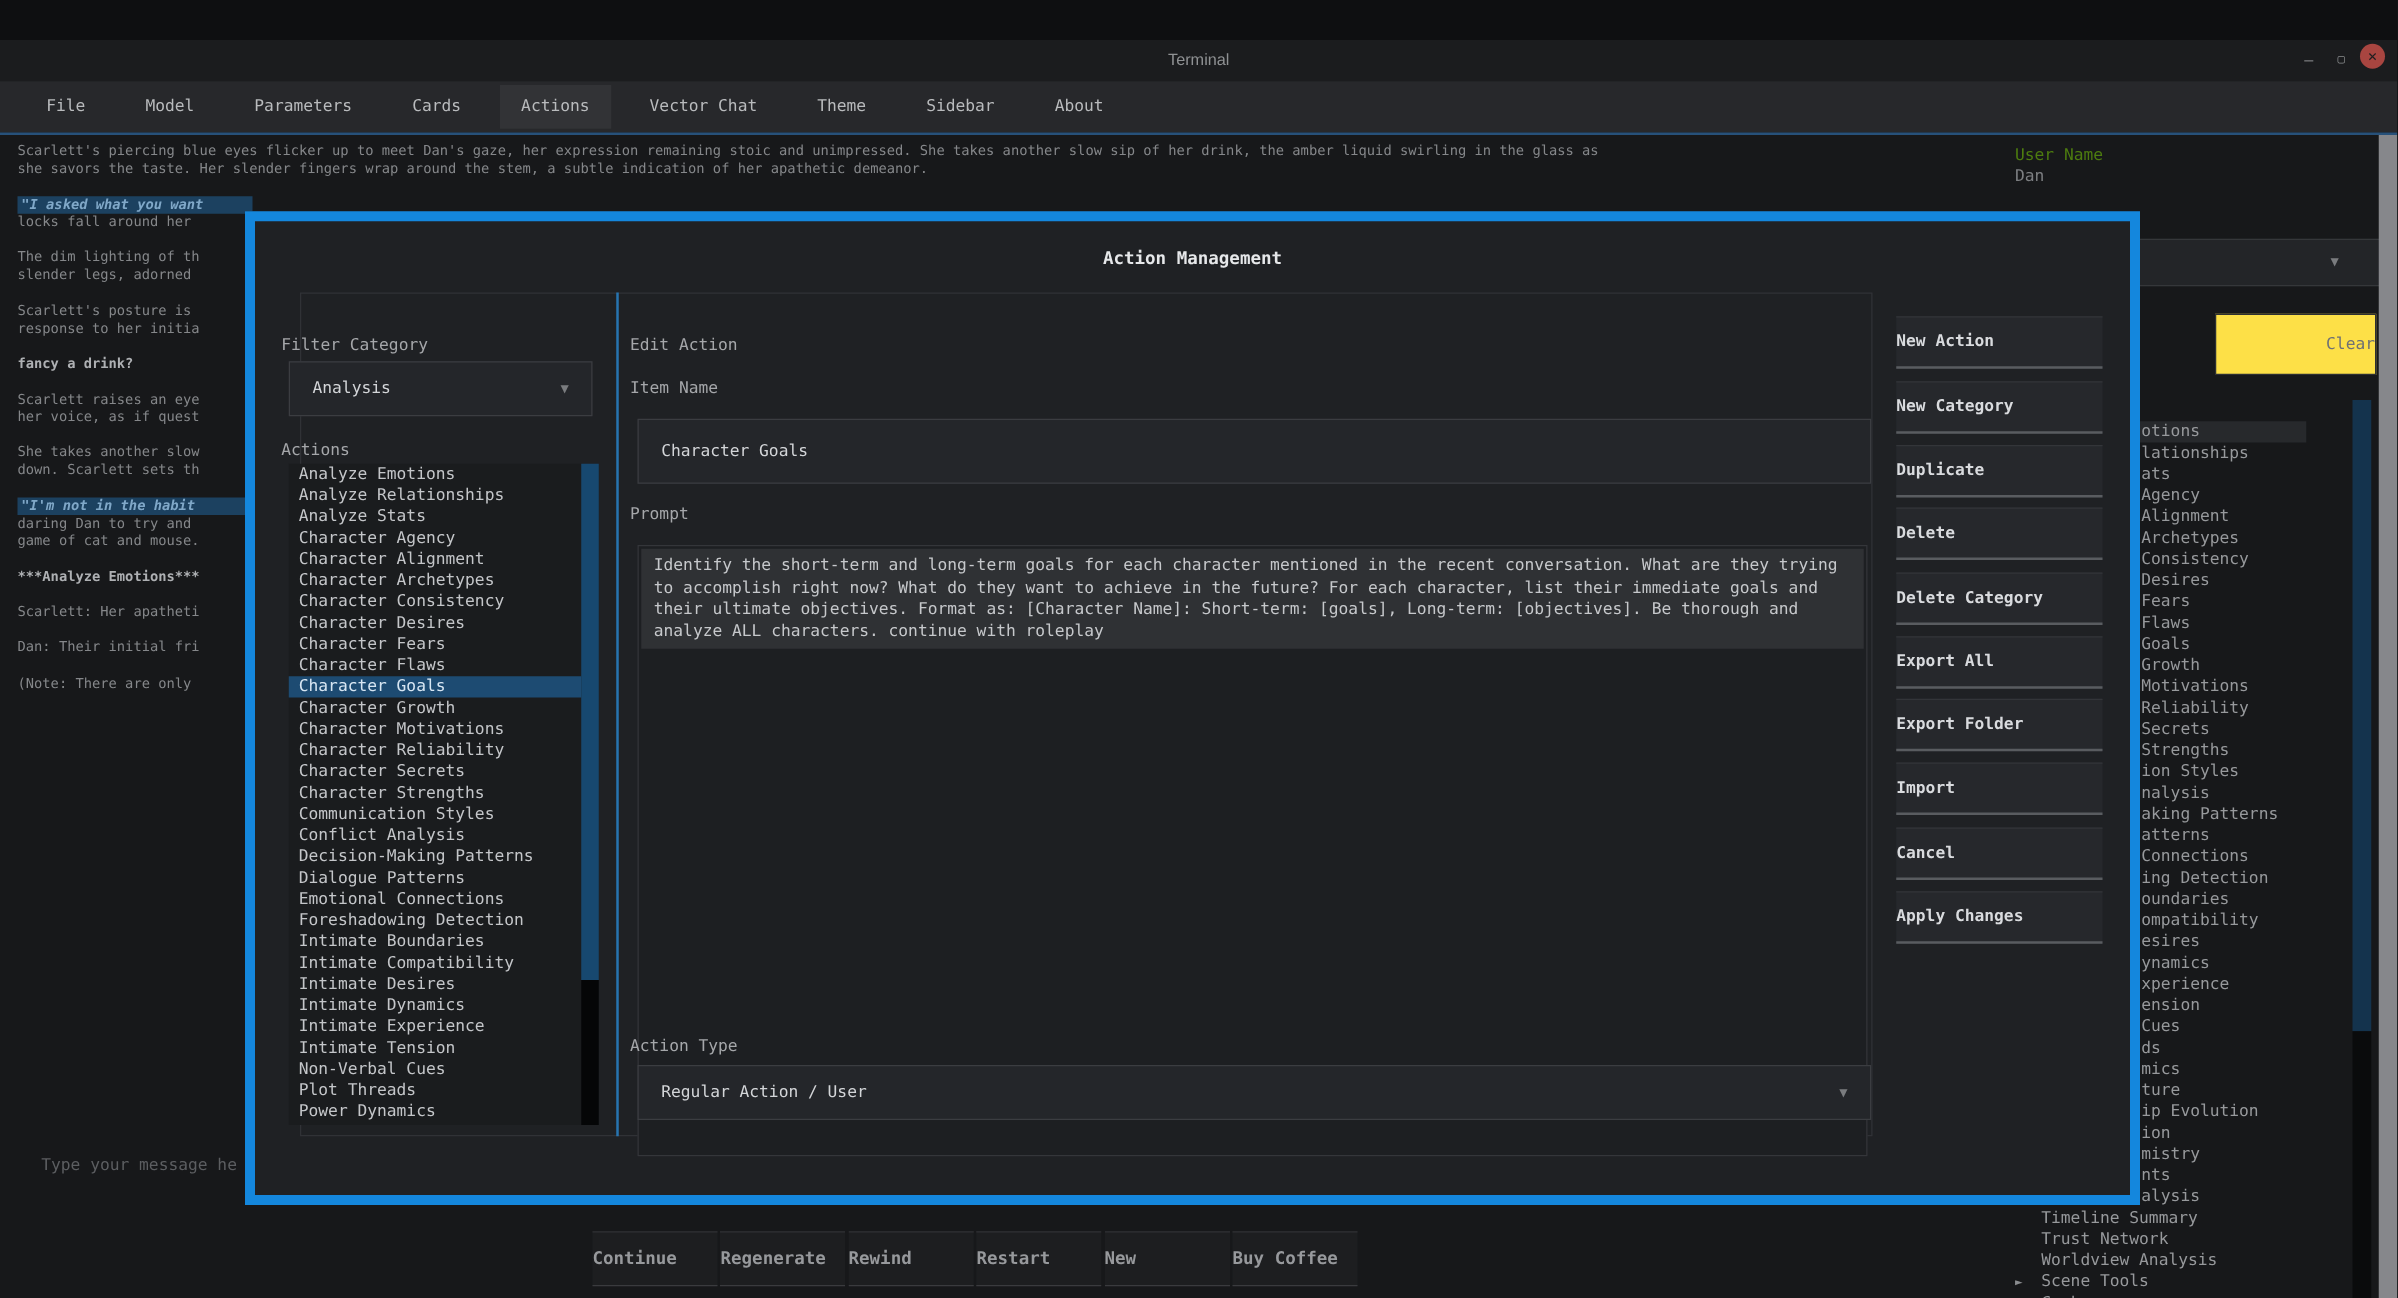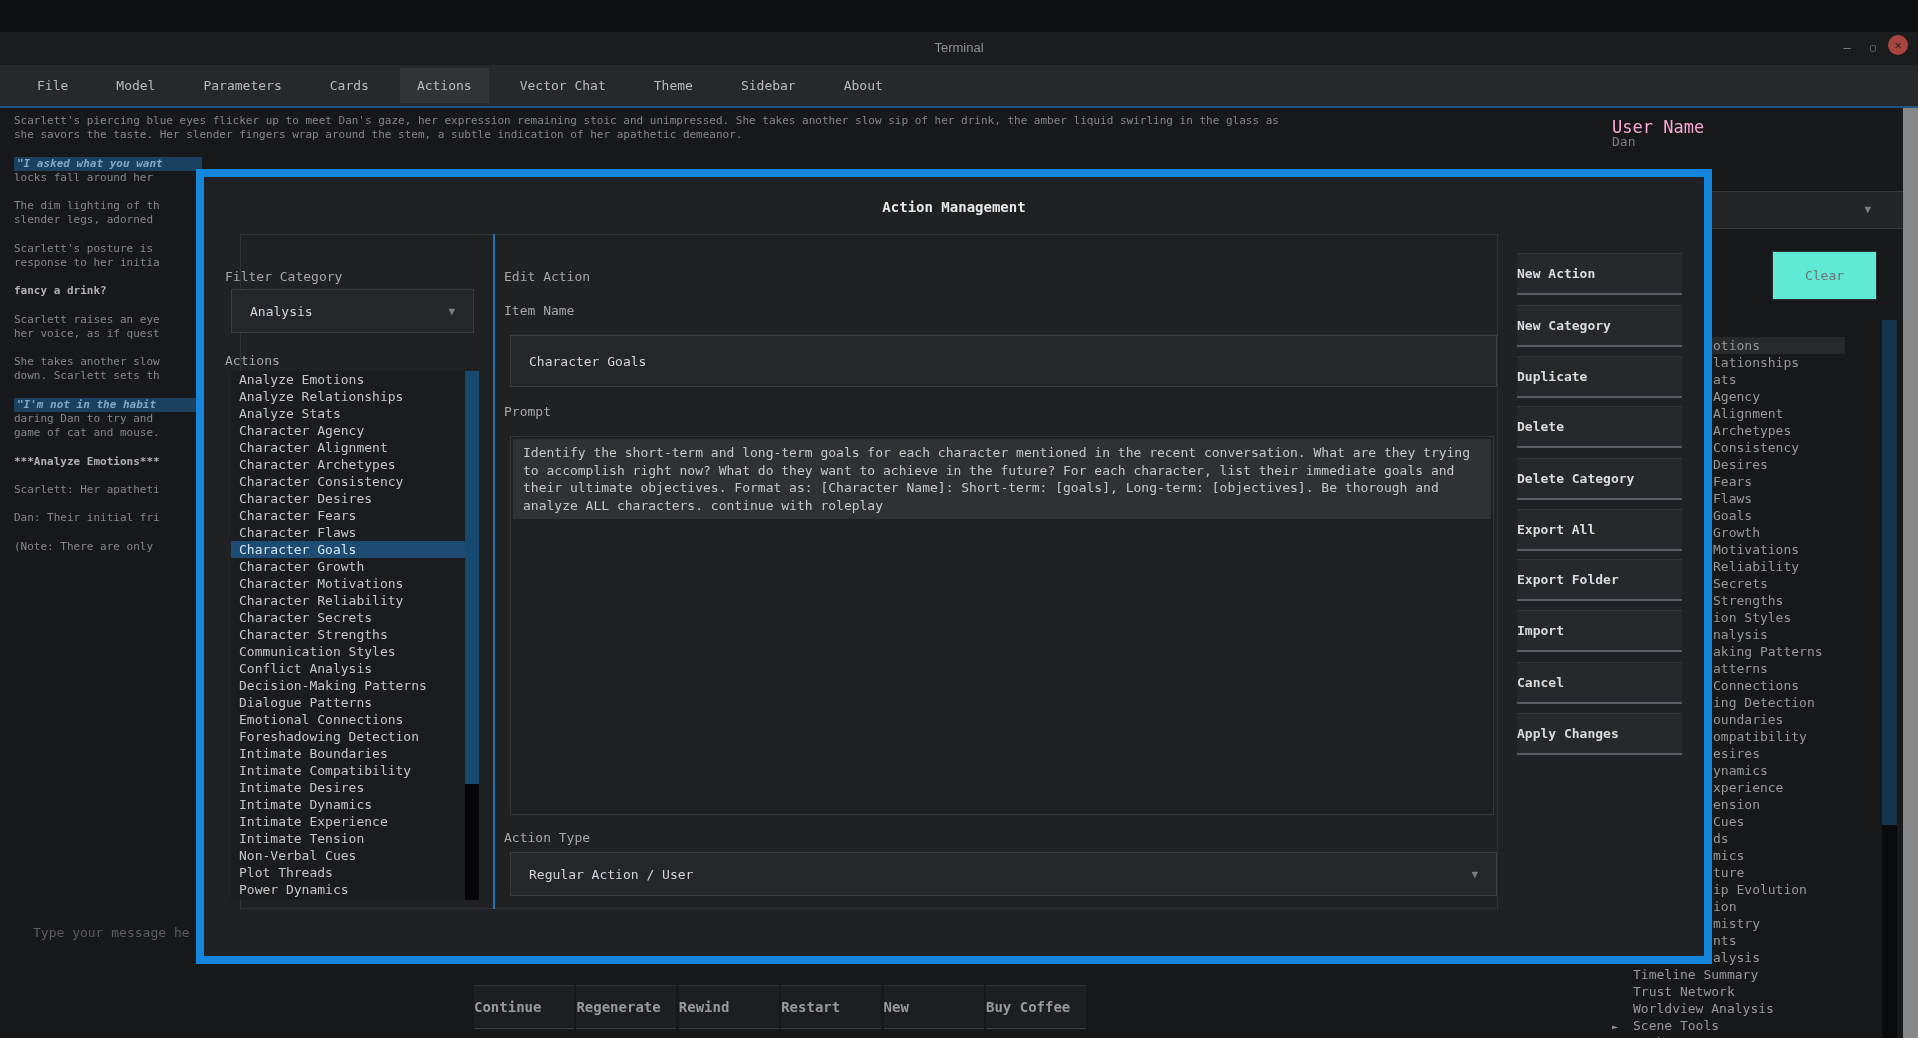--- a/index.html
+++ b/index.html
@@ -37,28 +37,28 @@
   .action-btn{position:absolute;top:953px;height:44px;width:100px;background:#1d1e20;
               border-top:1px solid #303134;border-bottom:1px solid #3a3b3e;box-sizing:border-box;
               font-size:14px;font-weight:bold;color:#97999c;line-height:42px;}
 
   
   .statusbar{position:absolute;left:0;top:1019px;width:1918px;height:19px;background:#1d4a6e;}
   .statusbar .left{position:absolute;left:8px;top:2px;font-size:13px;font-weight:bold;color:#c9d2d9;}
   .statusbar .right{position:absolute;right:28px;top:2px;font-size:13px;font-weight:bold;color:#a9bdcb;}
 
   
-  .sb-user-label{position:absolute;left:1612px;top:85px;font-size:17px;color:#f9a8d4;text-align:center;}
+  .sb-user-label{position:absolute;left:1612px;top:85px;font-size:13px;color:#4d7c0f;text-align:center;}
   .sb-user-value{position:absolute;left:1612px;top:102px;font-size:13px;color:#7d7f82;}
   .sb-select{position:absolute;left:1608px;top:159px;width:298px;height:38px;background:#232528;
              border:1px solid #35373a;box-sizing:border-box;}
   .sb-select .chev{position:absolute;right:34px;top:11px;color:#7a7c7f;font-size:11px;}
-  .sb-clear{position:absolute;left:1772px;top:219px;width:105px;height:49px;background:#5eead4;
+  .sb-clear{position:absolute;left:1772px;top:219px;width:129px;height:49px;background:#fde047;
             border:1px solid #2e3033;box-sizing:border-box;font-size:13px;color:#6f7174;
-            text-align:center;line-height:47px;}
+            text-align:right;line-height:47px;}
   .sb-list{position:absolute;left:1608px;top:305px;width:280px;}
   .sb-row{height:17px;line-height:17px;font-size:13px;color:#97999c;white-space:pre;}
   .sb-row.fragment{padding-left:105px;}
   .sb-row.entry{padding-left:25px;}
   .sb-row.folder{padding-left:4px;}
   .sb-row.selected{background:#27292c;width:237px;box-sizing:border-box;}
   .sb-row .arrow{display:inline-block;width:21px;color:#8b8d90;font-size:10px;}
   .sb-scroll-blue{position:absolute;left:1882px;top:288px;width:15px;height:505px;background:#14334d;}
   .sb-scroll-black{position:absolute;left:1882px;top:793px;width:15px;height:223px;background:#0a0b0c;}
   .win-scrollbar{position:absolute;left:1903px;top:76px;width:15px;height:942px;background:#86878b;}
@@ -80,21 +80,21 @@
   .filter-select{left:27px;top:112px;width:243px;height:44px;}
   .actions-list{position:absolute;left:27px;top:194px;width:234px;height:529px;background:#1a1c1e;}
   .action-row{height:17px;line-height:17px;font-size:13px;color:#c4c6c9;padding-left:8px;white-space:pre;}
   .action-row.selected{background:#1d4b72;color:#d7e6f3;}
   .al-scroll-blue{position:absolute;left:261px;top:194px;width:14px;height:413px;background:#17486f;}
   .al-scroll-black{position:absolute;left:261px;top:607px;width:14px;height:116px;background:#050607;}
   .itemname-input{position:absolute;left:306px;top:158px;width:987px;height:52px;background:#24262a;
                   border:1px solid #3b3d41;box-sizing:border-box;}
   .itemname-input .val{position:absolute;left:18px;top:50%;transform:translateY(-50%);
                        font-size:13px;color:#d3d5d8;}
-  .prompt-box{position:absolute;left:306px;top:259px;width:984px;height:379px;background:#1d1f22;
+  .prompt-box{position:absolute;left:306px;top:259px;width:984px;height:489px;background:#1d1f22;
               border:1px solid #34363a;box-sizing:border-box;}
   .prompt-text{margin:2px;background:#2f3134;color:#c6c8cb;font-size:13px;line-height:17.5px;
                padding:5px 10px;white-space:pre-wrap;font-family:"DejaVu Sans Mono",monospace;}
   .type-select{left:306px;top:675px;width:987px;height:44px;}
   .modal-btn{position:absolute;left:1313px;width:165px;height:42px;background:#26282c;
              border-top:1px solid #333539;border-bottom:2px solid #595c60;box-sizing:border-box;
              font-size:13px;font-weight:bold;color:#d9dbde;text-align:left;line-height:39px;}
 </style>
 </head>
 <body>

